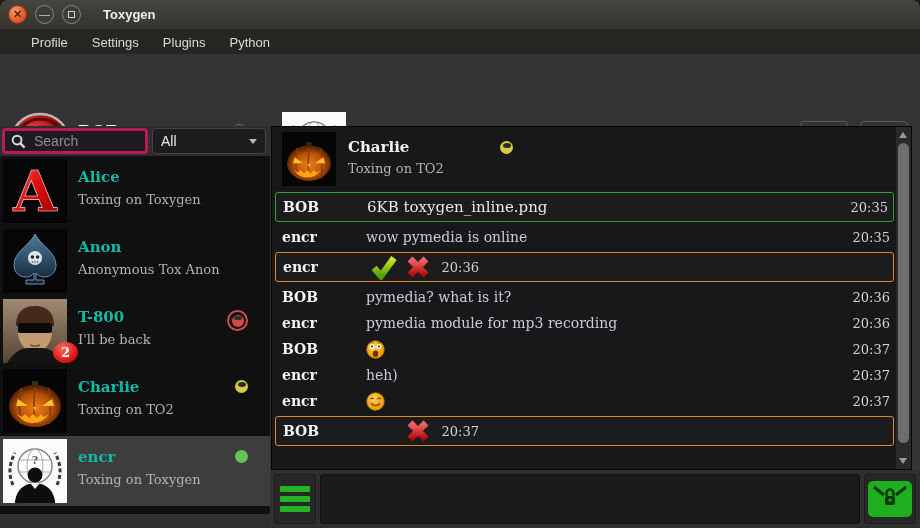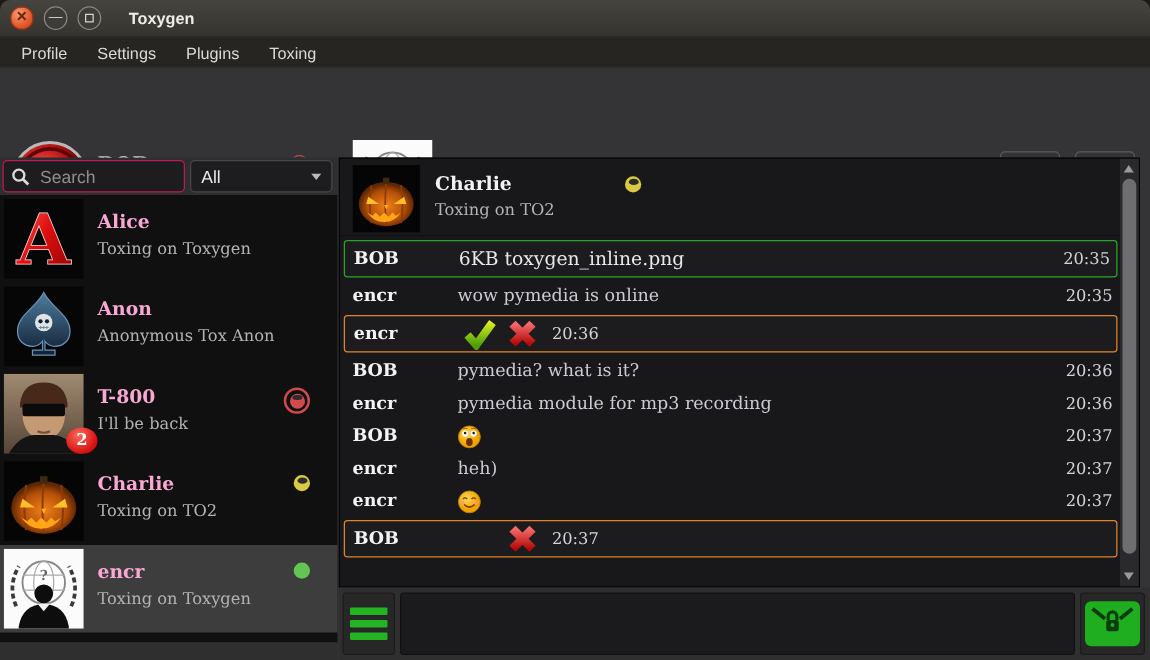--- a/index.html
+++ b/index.html
@@ -14,21 +14,21 @@
         align-items:center;justify-content:center;font-size:11px;line-height:1;cursor:default;}
   .tbtn.close{background:radial-gradient(circle at 35% 30%,#f59a72,#e25a2c 60%,#c33d12);
               border:1px solid #9c3210;color:#6b2408;font-weight:bold;}
   .tbtn.gray{background:#3d3c38;border:1px solid #89867e;color:#d6d4cf;}
   .tbtn .maxsq{width:7px;height:7px;border:1.5px solid #d6d4cf;}
   .tb-title{color:#efede9;font-weight:bold;font-size:13px;margin-left:22px;}
   
   .menubar{position:absolute;left:0;top:30px;width:920px;height:24px;background:#262521;
            display:flex;align-items:center;}
   .menu-item{color:#dcdad5;font-size:13px;padding:0 12px;height:24px;display:flex;align-items:center;}
-  .menu-item:first-child{padding-left:17px;}
+  .menu-item:first-child{padding-left:31px;}
   
   .header{position:absolute;left:0;top:54px;width:920px;height:72px;background:#343437;}
   .avatar64{width:64px;height:64px;display:block;}
   .hdr-self{position:absolute;left:8px;top:58px;}
   .hdr-self-name{position:absolute;left:78px;top:68px;color:#fbfbfb;font:bold 16px "DejaVu Serif",serif;}
   .hdr-self-status{position:absolute;left:78px;top:92px;color:#c9c9c9;font:14px "DejaVu Serif",serif;}
   .hdr-peer{position:absolute;left:282px;top:58px;}
   .hdr-peer-name{position:absolute;left:370px;top:70px;color:#fbfbfb;font:bold 15px "DejaVu Serif",serif;}
   .hdr-peer-status{position:absolute;left:370px;top:93px;color:#c9c9c9;font:14px "DejaVu Serif",serif;}
   
@@ -42,34 +42,34 @@
         align-items:center;justify-content:center;background:transparent;}
   .ring .st{width:12px;height:12px;}
   .ring .st.busy::after{left:2px;top:1px;width:8px;height:4.5px;}
   .self-st{position:absolute;left:233px;top:70px;}
   .call-btn{position:absolute;width:48px;height:48px;top:67px;border:1px solid #5b5b5b;border-radius:4px;
             background:#343437;display:flex;align-items:center;justify-content:center;}
   .kb{position:absolute;left:742px;top:80px;}
   
   .searchrow{position:absolute;left:0;top:126px;width:270px;height:30px;background:#2e2e2e;}
   .search-box{position:absolute;left:2px;top:2px;width:146px;height:26px;background:#1d1d1f;
-              border:1px solid #be185d;border-radius:4px;display:flex;align-items:center;padding:0 6px;}
+              border:3px solid #be185d;border-radius:4px;display:flex;align-items:center;padding:0 6px;}
   .search-box input{background:transparent;border:none;outline:none;color:#e6e6e6;
                     font:14px "Liberation Sans",sans-serif;width:100px;margin-left:6px;}
   .search-box input::placeholder{color:#8f8f8f;}
   .filter-box{position:absolute;left:152px;top:2px;width:114px;height:26px;background:#1d1d1f;
               border:1px solid #46464a;border-radius:4px;display:flex;align-items:center;
               padding:0 8px;color:#e9e9e9;font:14px "Liberation Sans",sans-serif;}
   .caret{margin-left:auto;width:0;height:0;border-left:4px solid transparent;border-right:4px solid transparent;
          border-top:5px solid #b9b9b9;}
   .contactlist{position:absolute;left:0;top:156px;width:270px;height:358px;background:#101010;}
   .contact{position:relative;height:70px;width:270px;}
   .contact.selected{background:#3d3d3d;}
   .c-avatar{position:absolute;left:3px;top:3px;}
-  .c-name{position:absolute;left:78px;top:12px;color:#f9a8d4;font:bold 15px "DejaVu Serif",serif;}
+  .c-name{position:absolute;left:78px;top:12px;color:#14b8a6;font:bold 15px "DejaVu Serif",serif;}
   .c-status{position:absolute;left:78px;top:36px;color:#b3b3b3;font:13px "DejaVu Serif",serif;}
   .c-st{position:absolute;right:22px;top:14px;}
   .badge{position:absolute;left:53px;top:46px;width:25px;height:21px;border-radius:50%;
          background:radial-gradient(circle at 40% 30%,#ff6a5a,#d50f0f 70%);
          color:#fff;font:bold 13px "DejaVu Serif",serif;display:flex;align-items:center;justify-content:center;}
   .side-bottom{position:absolute;left:0;top:514px;width:270px;height:14px;background:#2f2f2f;}
   
   .chat{position:absolute;left:271px;top:126px;width:641px;height:344px;background:#18181b;
         border:1px solid #050505;}
   .peer-card{position:relative;height:62px;border-bottom:1px solid #101013;}
@@ -122,21 +122,21 @@
     <div class="tbtn gray">
         <span class="maxsq"></span>
       </div>
     <span class="tb-title">Toxygen</span>
   </div>
 
   <div class="menubar">
     <span class="menu-item">Profile</span>
     <span class="menu-item">Settings</span>
     <span class="menu-item">Plugins</span>
-    <span class="menu-item">Toxing</span>
+    <span class="menu-item">Python</span>
   </div>
 
   <div class="header">
     <svg class="avatar64 hdr-self" viewBox="0 0 64 64" width="64" height="64">
       <defs>
           <radialGradient id="bobg" cx="40%" cy="35%">
             <stop offset="0%" stop-color="#f05050"></stop>
             <stop offset="70%" stop-color="#b81212"></stop>
             <stop offset="100%" stop-color="#6e0606"></stop>
           </radialGradient>

